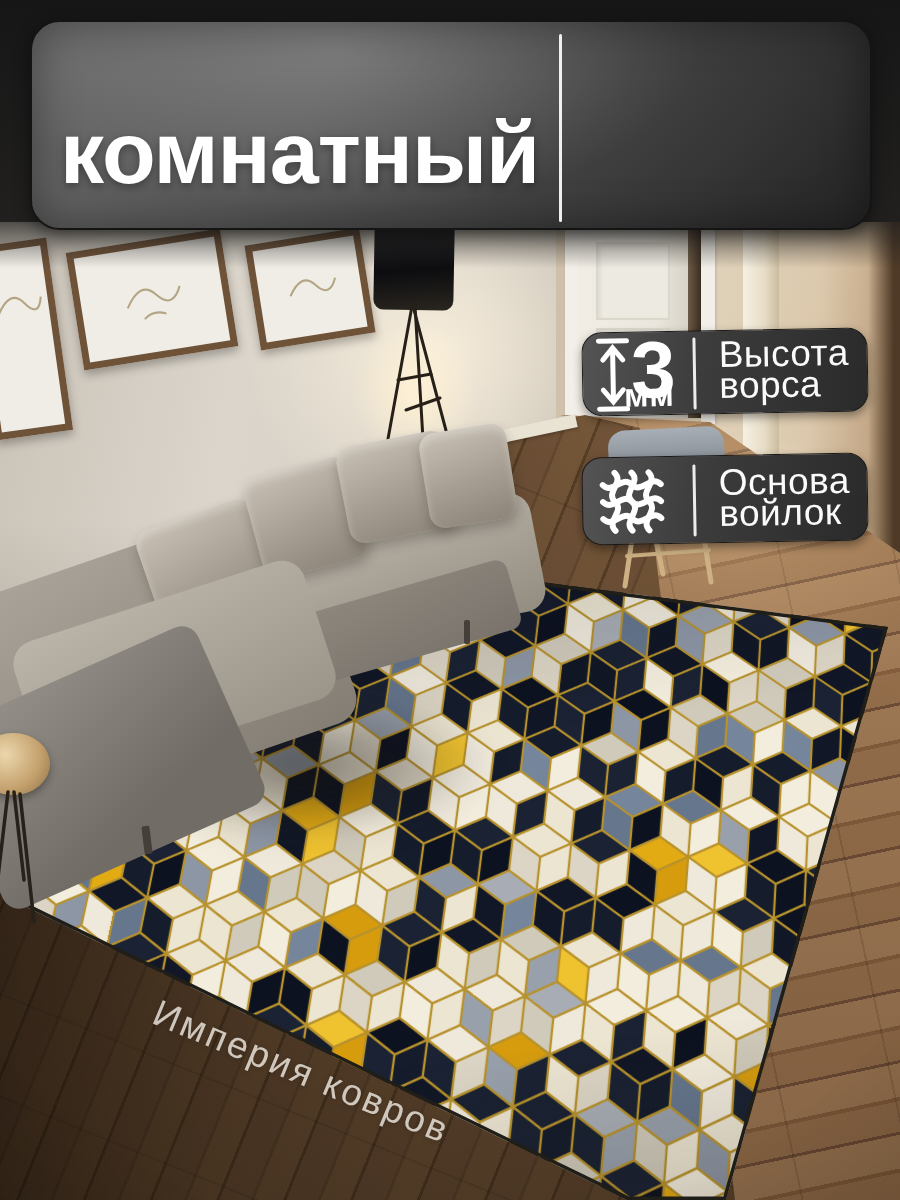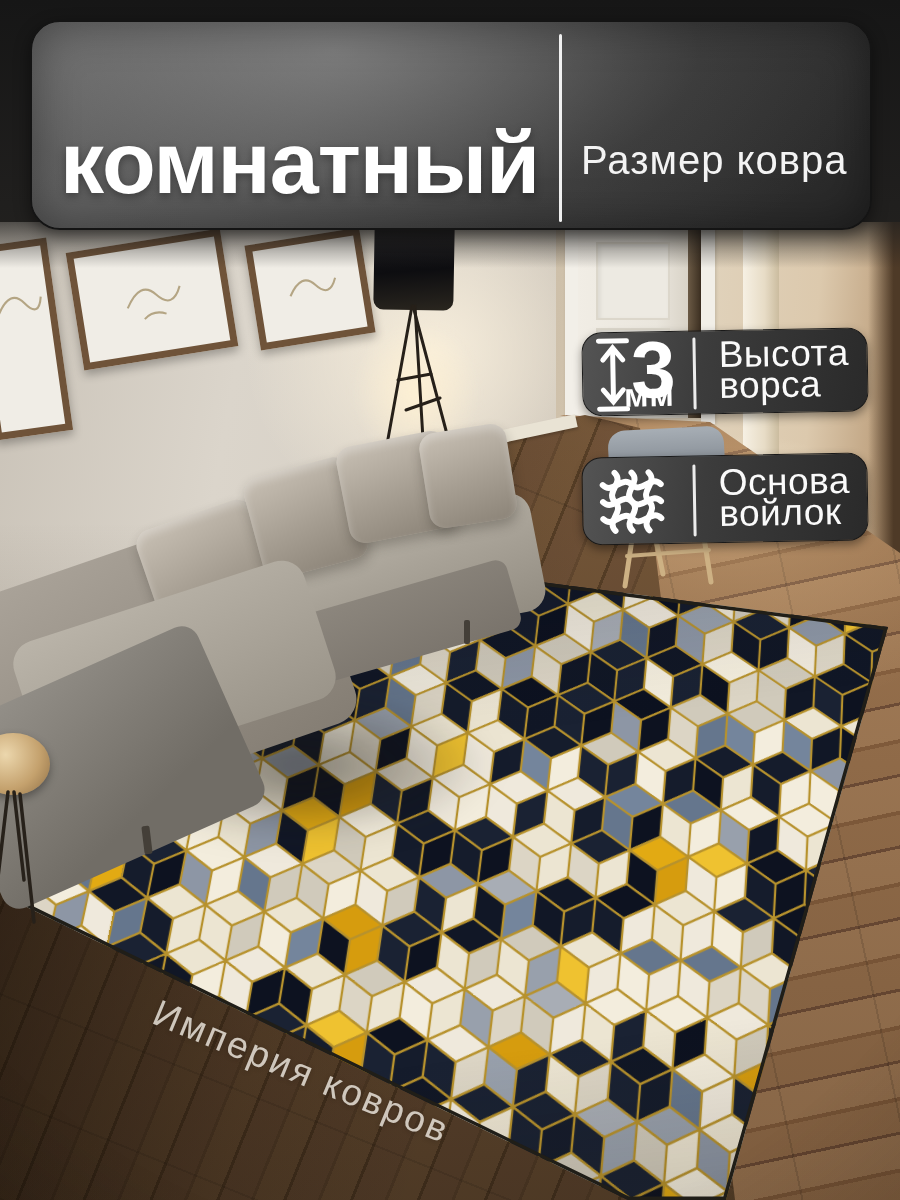--- a/index.html
+++ b/index.html
@@ -97,21 +97,21 @@
     background:linear-gradient(to bottom,#161616 0%,#201f1e 76%, rgba(32,31,30,0) 100%);}
 
   
   .banner{left:30px;top:20px;width:842px;height:210px;border-radius:30px;
     border:2px solid #141414;box-sizing:border-box;color:#fff;
     background:radial-gradient(95% 170% at 36% 14%, rgba(160,160,160,.5), rgba(95,95,95,.15) 46%, rgba(0,0,0,0) 72%),
                linear-gradient(125deg,#6a6a6a 0%,#565656 34%,#3b3b3b 64%,#262626 100%);
     box-shadow:inset 0 0 46px rgba(0,0,0,.38), 0 5px 16px rgba(0,0,0,.45);}
   .banner-title{position:absolute;left:28px;top:6px;font-size:124px;font-weight:bold;
     line-height:1;letter-spacing:1px;text-shadow:0 3px 9px rgba(0,0,0,.35);}
-  .banner-subtitle{position:absolute;left:28px;top:97px;font-size:88px;font-weight:bold;
+  .banner-subtitle{position:absolute;left:28px;top:87px;font-size:88px;font-weight:bold;
     line-height:1;letter-spacing:-1px;text-shadow:0 3px 9px rgba(0,0,0,.35);}
   .banner-divider{position:absolute;left:527px;top:12px;width:3px;height:188px;
     background:rgba(255,255,255,.92);border-radius:2px;}
   .banner-size{position:absolute;left:546px;top:53px;font-size:70px;font-weight:bold;
     line-height:1;letter-spacing:0;}
   .banner-size-label{position:absolute;left:549px;top:118px;font-size:40px;font-weight:400;
     line-height:1;letter-spacing:1px;color:#f3f3f3;}
 
   
   .badge{border-radius:20px;border:1px solid #191919;box-sizing:border-box;color:#fff;
@@ -2607,16 +2607,15 @@
     <div class="badge-divider" style="top:8px;"></div>
     <div class="badge-label" style="top:11px;">
       <div>Основа</div>
       <div>войлок</div>
     </div>
   </div>
 
   <div class="abs banner">
     <div class="banner-subtitle">комнатный</div>
     <div class="banner-divider"></div>
-    <div class="banner-size-label">Размер ковра</div>
   </div>
 
 </div>
 
 </body></html>

